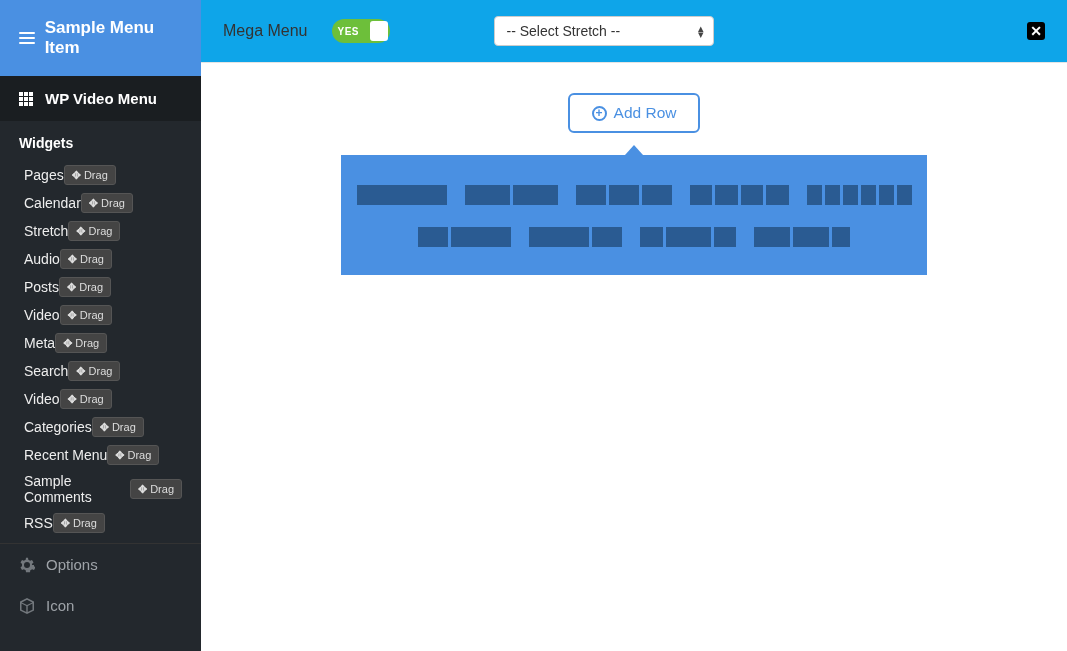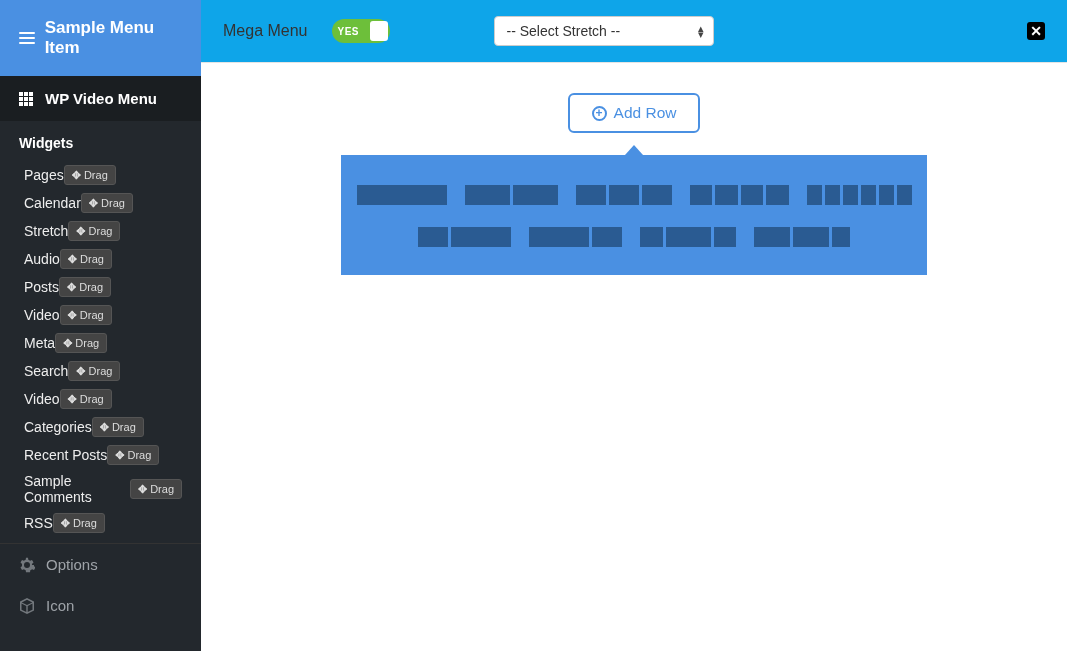--- a/index.html
+++ b/index.html
@@ -156,21 +156,21 @@
           </span>
         </li>
         <li class="widget-item">
           <span>Categories</span>
           <span class="drag-btn">
             <span class="plus">✥</span>
             <span>Drag</span>
           </span>
         </li>
         <li class="widget-item">
-          <span>Recent Posts</span>
+          <span>Recent Menu</span>
           <span class="drag-btn">
             <span class="plus">✥</span>
             <span>Drag</span>
           </span>
         </li>
         <li class="widget-item">
           <span>Sample Comments</span>
           <span class="drag-btn">
             <span class="plus">✥</span>
             <span>Drag</span>

